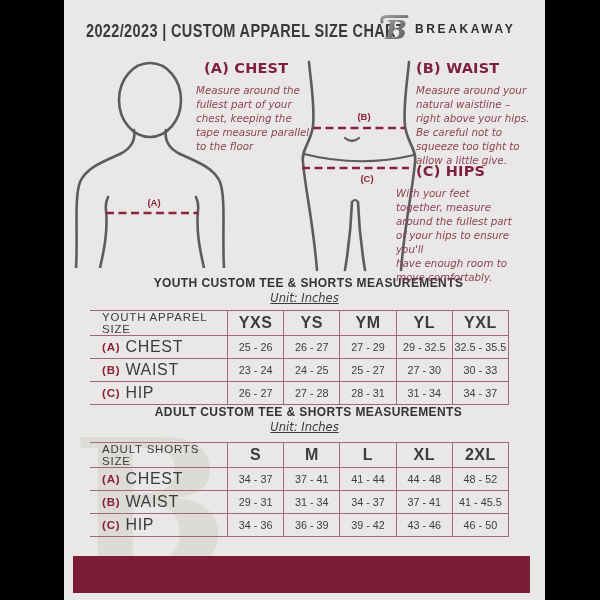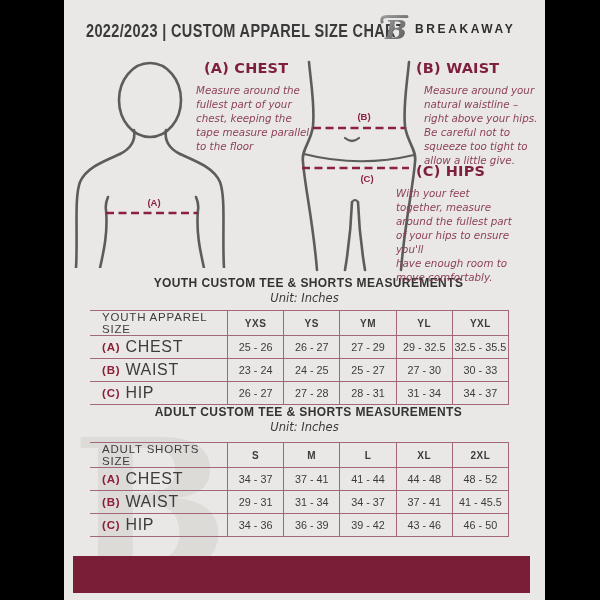--- a/index.html
+++ b/index.html
@@ -16,50 +16,50 @@
     font-weight:bold;font-size:12px;letter-spacing:2.6px;color:#2e2e2e;white-space:nowrap;text-align:right;}
 
   
   .sec-heading{position:absolute;font-family:"DejaVu Sans",sans-serif;font-weight:bold;
     font-size:14.5px;color:#7d1f3d;letter-spacing:.2px;white-space:nowrap;z-index:2;}
   .sec-body{position:absolute;font-style:italic;font-size:10.3px;line-height:1.36;
     color:#8d4156;white-space:pre-line;z-index:2;}
   #chest-heading{left:140px;top:60px;}
   #chest-body{left:132px;top:83px;width:140px;}
   #waist-heading{left:352px;top:60px;}
-  #waist-body{left:352px;top:83px;width:128px;margin-left:8px;}
+  #waist-body{left:352px;top:83px;width:128px;}
   #hips-heading{left:352px;top:163px;}
   #hips-body{left:332px;top:186px;width:132px;}
 
   .fig{position:absolute;z-index:1;}
   #torso-fig{left:6px;top:54px;}
   #lower-fig{left:224px;top:56px;}
   .fig-label{font-family:"Liberation Sans",sans-serif;font-weight:bold;font-size:9.5px;fill:#8c2040;}
 
   
   .tbl-title-block{position:absolute;left:0;width:481px;text-align:center;z-index:1;}
   #youth-title-block{top:276px;}
   #adult-title-block{top:405px;}
   .tbl-title{font-family:"Liberation Sans",sans-serif;font-weight:bold;font-size:12px;
     color:#333;letter-spacing:.4px;padding-left:8px;}
-  .tbl-unit{font-style:italic;font-size:11.5px;color:#3a3a3a;margin-top:1px;}
+  .tbl-unit{font-style:italic;font-size:11.5px;color:#3a3a3a;margin-top:1px;text-decoration:underline;}
 
   
   .size-table{position:absolute;left:26px;width:418px;z-index:1;
     border-bottom:1.4px solid #a2677b;border-right:1px solid #a2677b;}
   #youth-table{top:310px;}
   #adult-table{top:442px;}
   .t-row{display:grid;grid-template-columns:137px repeat(5,1fr);border-top:1.4px solid #a2677b;}
   .t-row.head{height:24px;}
   .t-row.data{height:22px;}
   .t-cell{display:flex;align-items:center;justify-content:center;overflow:hidden;
     font-family:"Liberation Sans",sans-serif;font-size:10.8px;color:#3c3c3c;}
   .t-cell.v{border-left:1px solid #a2677b;}
   .label-cell{justify-content:flex-start;padding-left:12px;letter-spacing:.8px;font-size:11.5px;}
-  .size-head{font-weight:bold;font-size:10px;letter-spacing:.5px;}
+  .size-head{font-weight:bold;font-size:16px;letter-spacing:.5px;}
   .row-tag{color:#8e1d39;font-weight:bold;margin-right:5px;}
   .row-name{letter-spacing:.7px;font-size:16px;}
 
   .watermark{position:absolute;left:8px;top:415px;z-index:0;font-family:"DejaVu Serif",serif;
     font-weight:bold;font-size:185px;line-height:1;color:#dcdbd8;}
 
   .footer-bar{position:absolute;left:9px;top:556px;width:457px;height:37px;background:#7a1d37;z-index:3;}
 </style>
 </head>
 <body>

